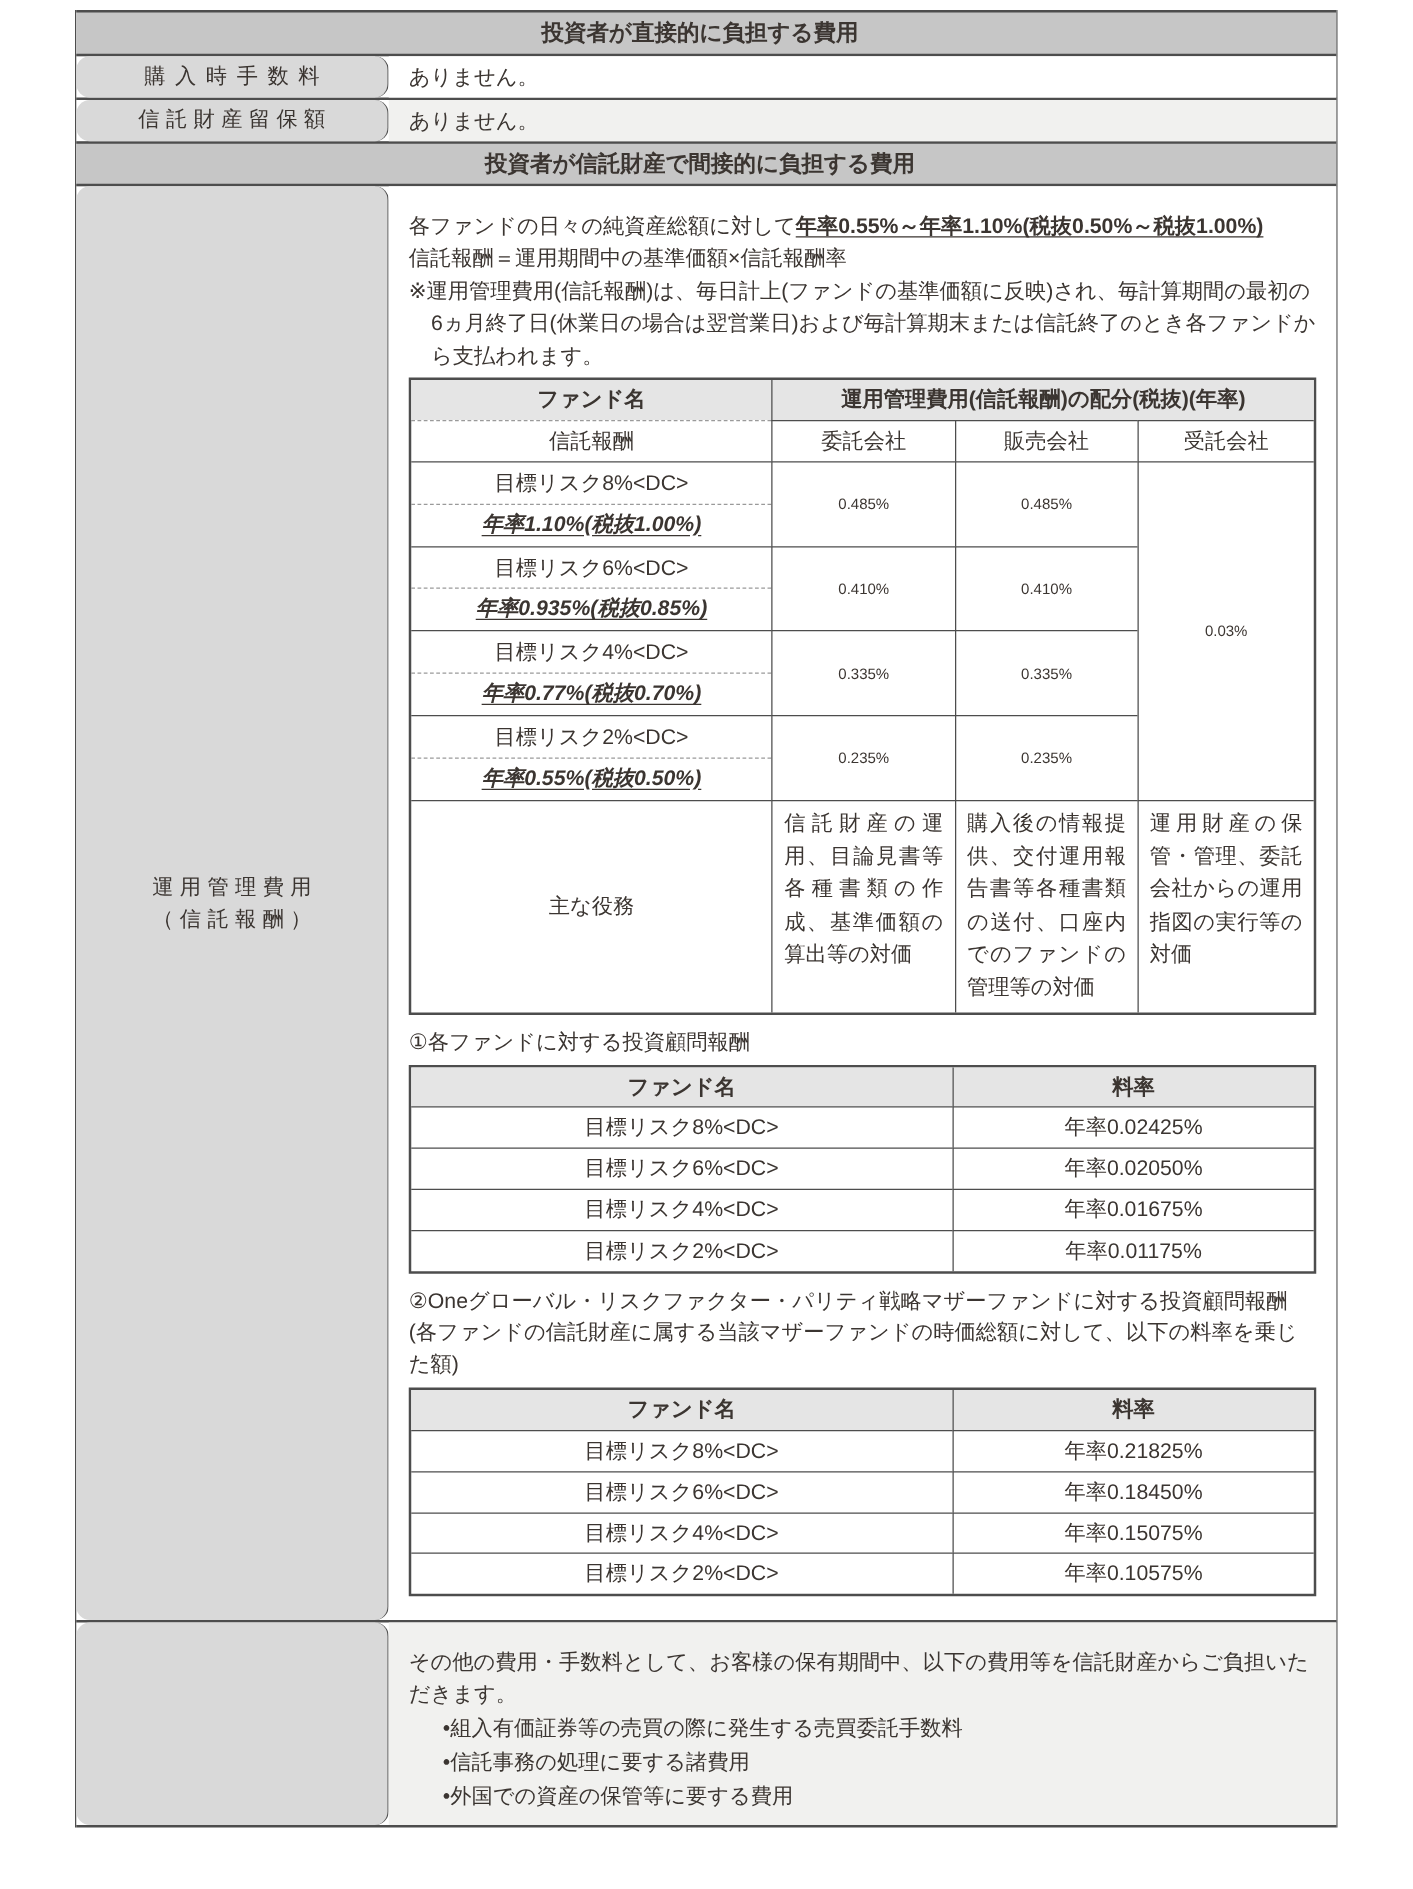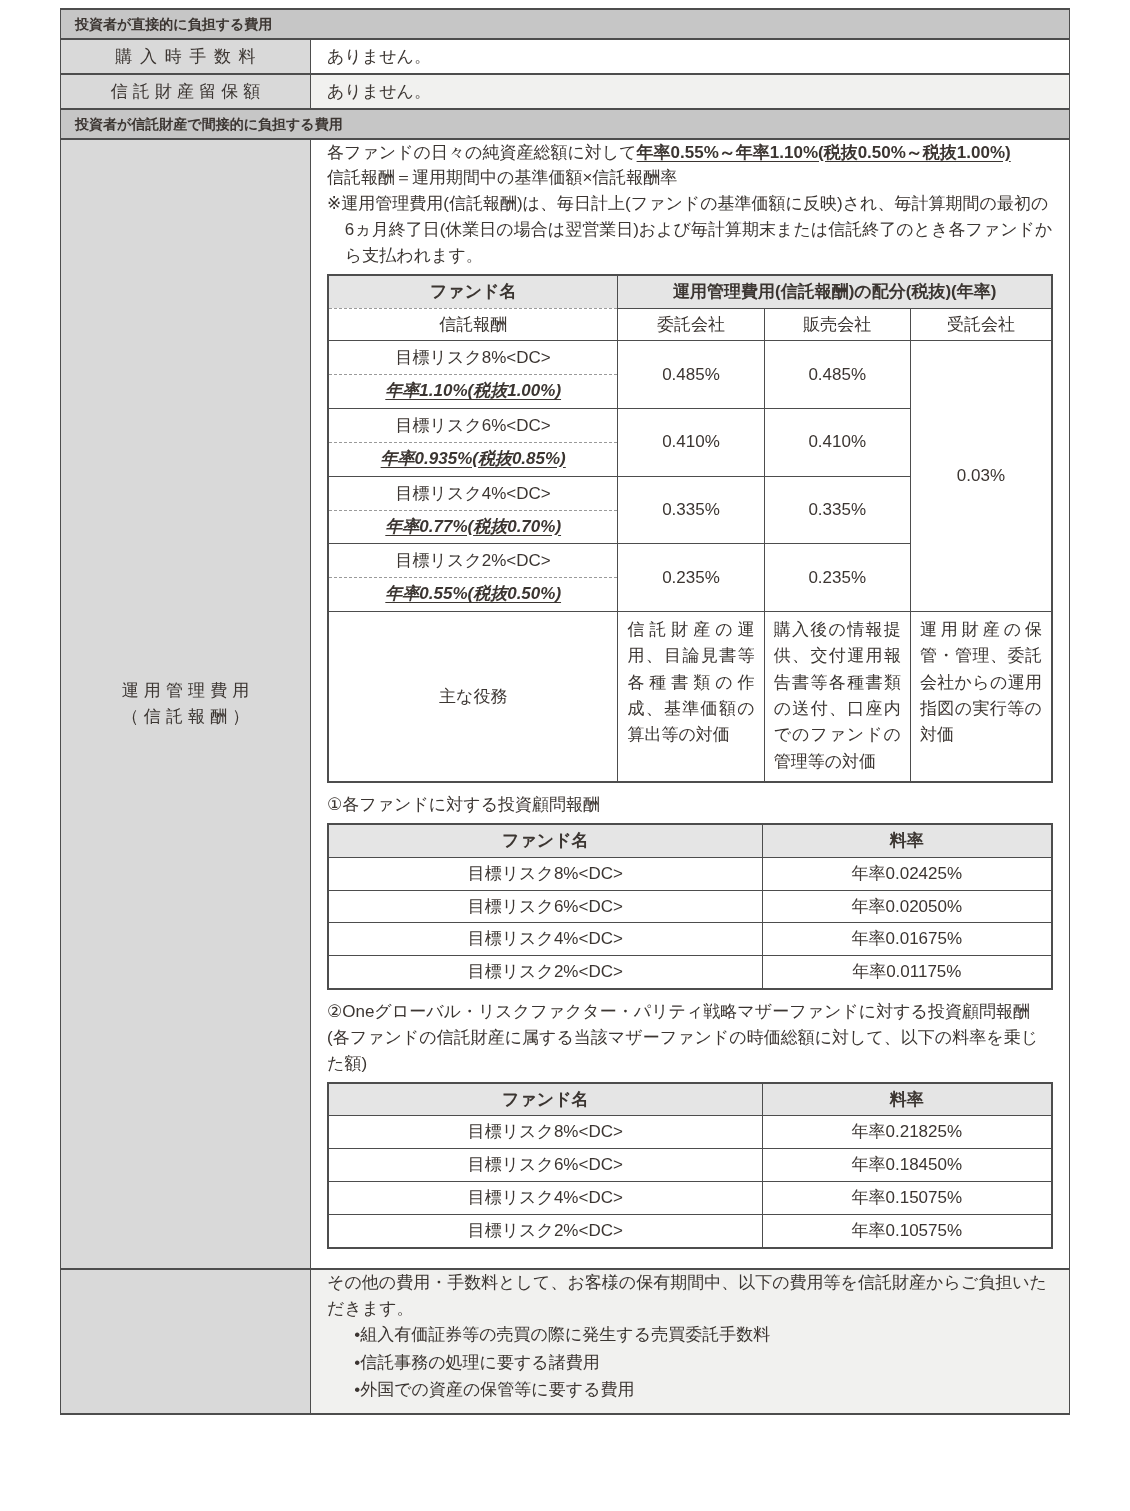--- a/index.html
+++ b/index.html
@@ -12,51 +12,53 @@
   }
   .sheet { width: 1130px; min-height: 1511px; padding: 8px 60px 14px 60px; background: #fff; }
 
   
   .fee-box { border-left: 1px solid #4d4d4d; border-right: 1px solid #4d4d4d; }
   .section-bar {
     background: #c6c6c6;
     border-top: 2px solid #4d4d4d;
     border-bottom: 2px solid #4d4d4d;
     font-weight: bold;
-    font-size: 14px;
+    font-size: 18px;
     line-height: 1.2;
     padding: 6px 24px 5px 14px;
+    text-align: center;
   }
   .fee-row { display: flex; align-items: stretch; }
   .fee-row + .fee-row { border-top: 2px solid #4d4d4d; }
   .fee-box > .fee-row:last-child { border-bottom: 2px solid #4d4d4d; }
   .label-cell {
     flex: 0 0 250px;
     width: 250px;
     background: #d9d9d9;
     border-right: 1px solid #4d4d4d;
     display: flex; flex-direction: column; justify-content: center; align-items: center;
     text-align: center;
     font-size: 17px;
     line-height: 1.5;
+    border-radius: 11px;
   }
   .ls-med  { letter-spacing: 0.45em; padding-left: 0.45em; }
   .ls-sm   { letter-spacing: 0.30em; padding-left: 0.30em; }
   .value-cell {
     flex: 1;
     background: #fff;
     padding: 5px 16px;
     font-size: 17px;
     display: flex; align-items: center;
   }
   .value-cell.alt, .content-cell.alt { background: #f1f1ef; }
   .content-cell {
     flex: 1;
     background: #fff;
-    padding: 0 16px 10px 16px;
+    padding: 19px 16px 10px 16px;
     font-size: 17px;
     line-height: 1.52;
   }
   .content-cell p { margin: 0; }
   .hang-note { padding-left: 1.05em; text-indent: -1.05em; }
   .em-underline { font-weight: bold; text-decoration: underline; text-underline-offset: 3px; }
   .bullet-line { padding-left: 1.6em; line-height: 1.6; }
 
   
   table.inner-table {
@@ -70,21 +72,21 @@
     background: #fff;
   }
   table.inner-table td { border-left: 1px solid #4d4d4d; border-top: 1px solid #4d4d4d; padding: 3px 6px; vertical-align: middle; }
   table.inner-table td.first-col { border-left: none; }
   table.inner-table tr.first-row td { border-top: none; }
   table.inner-table td.th { background: #e5e5e5; font-weight: bold; }
   .allocation td.dashed-bottom-next { border-top: 1px dashed #9a9a9a; }
   .fund-cell { padding: 0 !important; }
   .fund-name { padding: 4px 4px 3px 4px; }
   .fund-rate { border-top: 1px dashed #9a9a9a; padding: 3px 4px 4px 4px; font-weight: bold; text-decoration: underline; text-underline-offset: 3px; font-style: italic; }
-  .rate-val { font-size: 17px; }
+  .rate-val { font-size: 12px; }
   .roles-cell { text-align: justify; padding: 5px 9px 6px 9px !important; line-height: 1.55; vertical-align: top !important; }
   .fee2col td { padding: 4px 6px; }
 </style>
 </head>
 <body>
 
 <div class="sheet">
   <div class="fee-box">
 
     <div class="section-bar">投資者が直接的に負担する費用</div>

